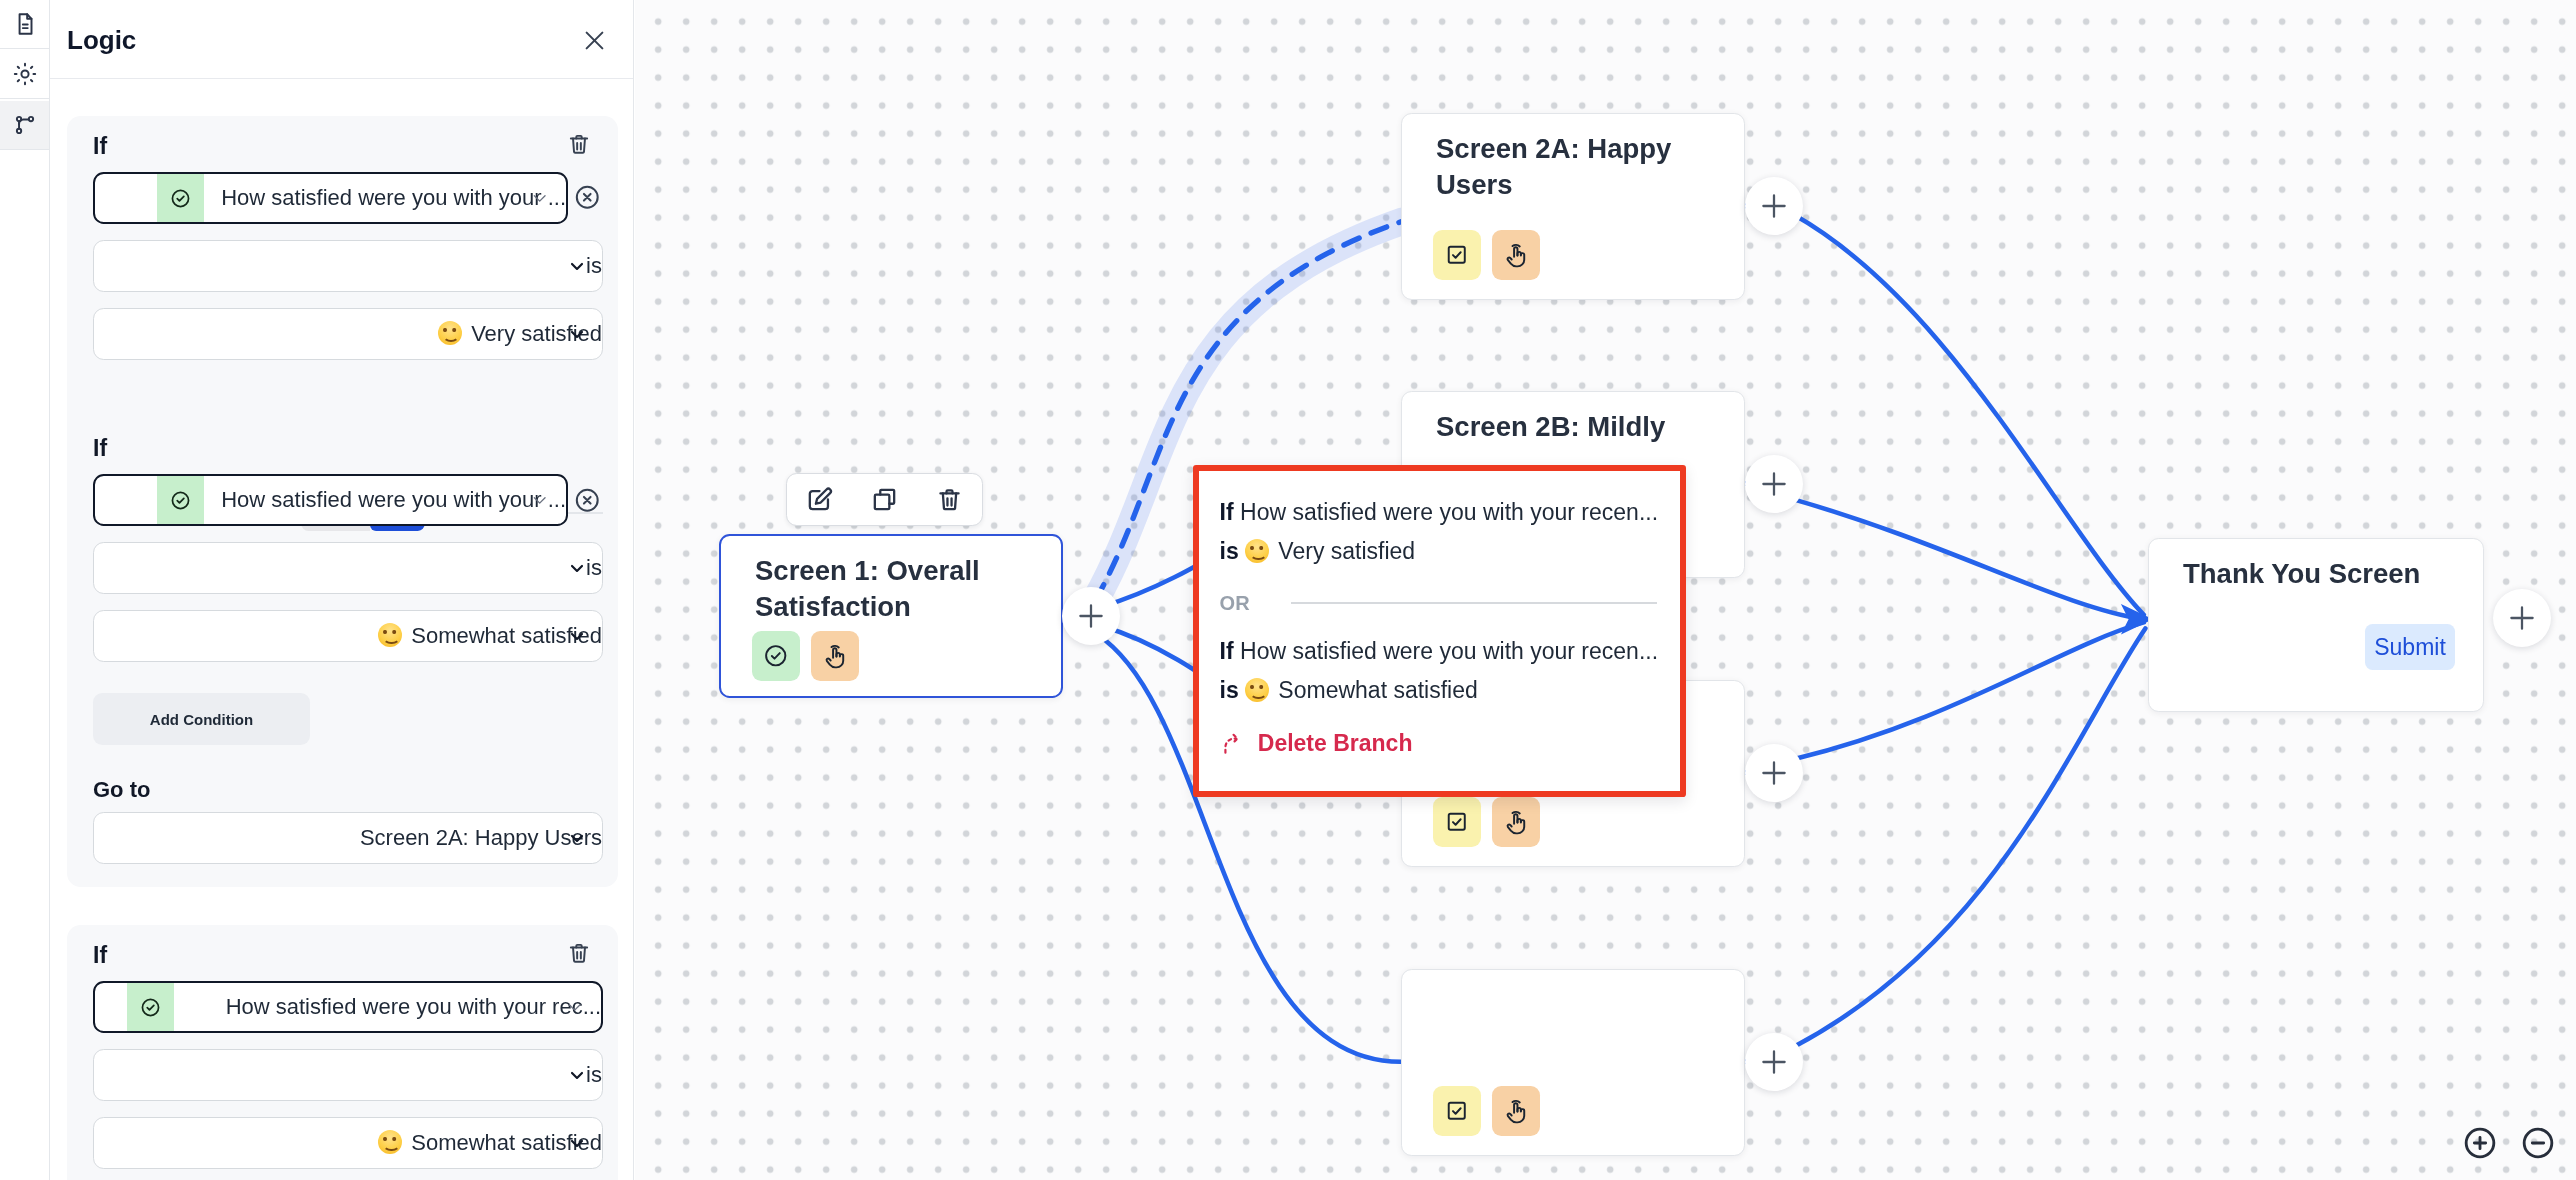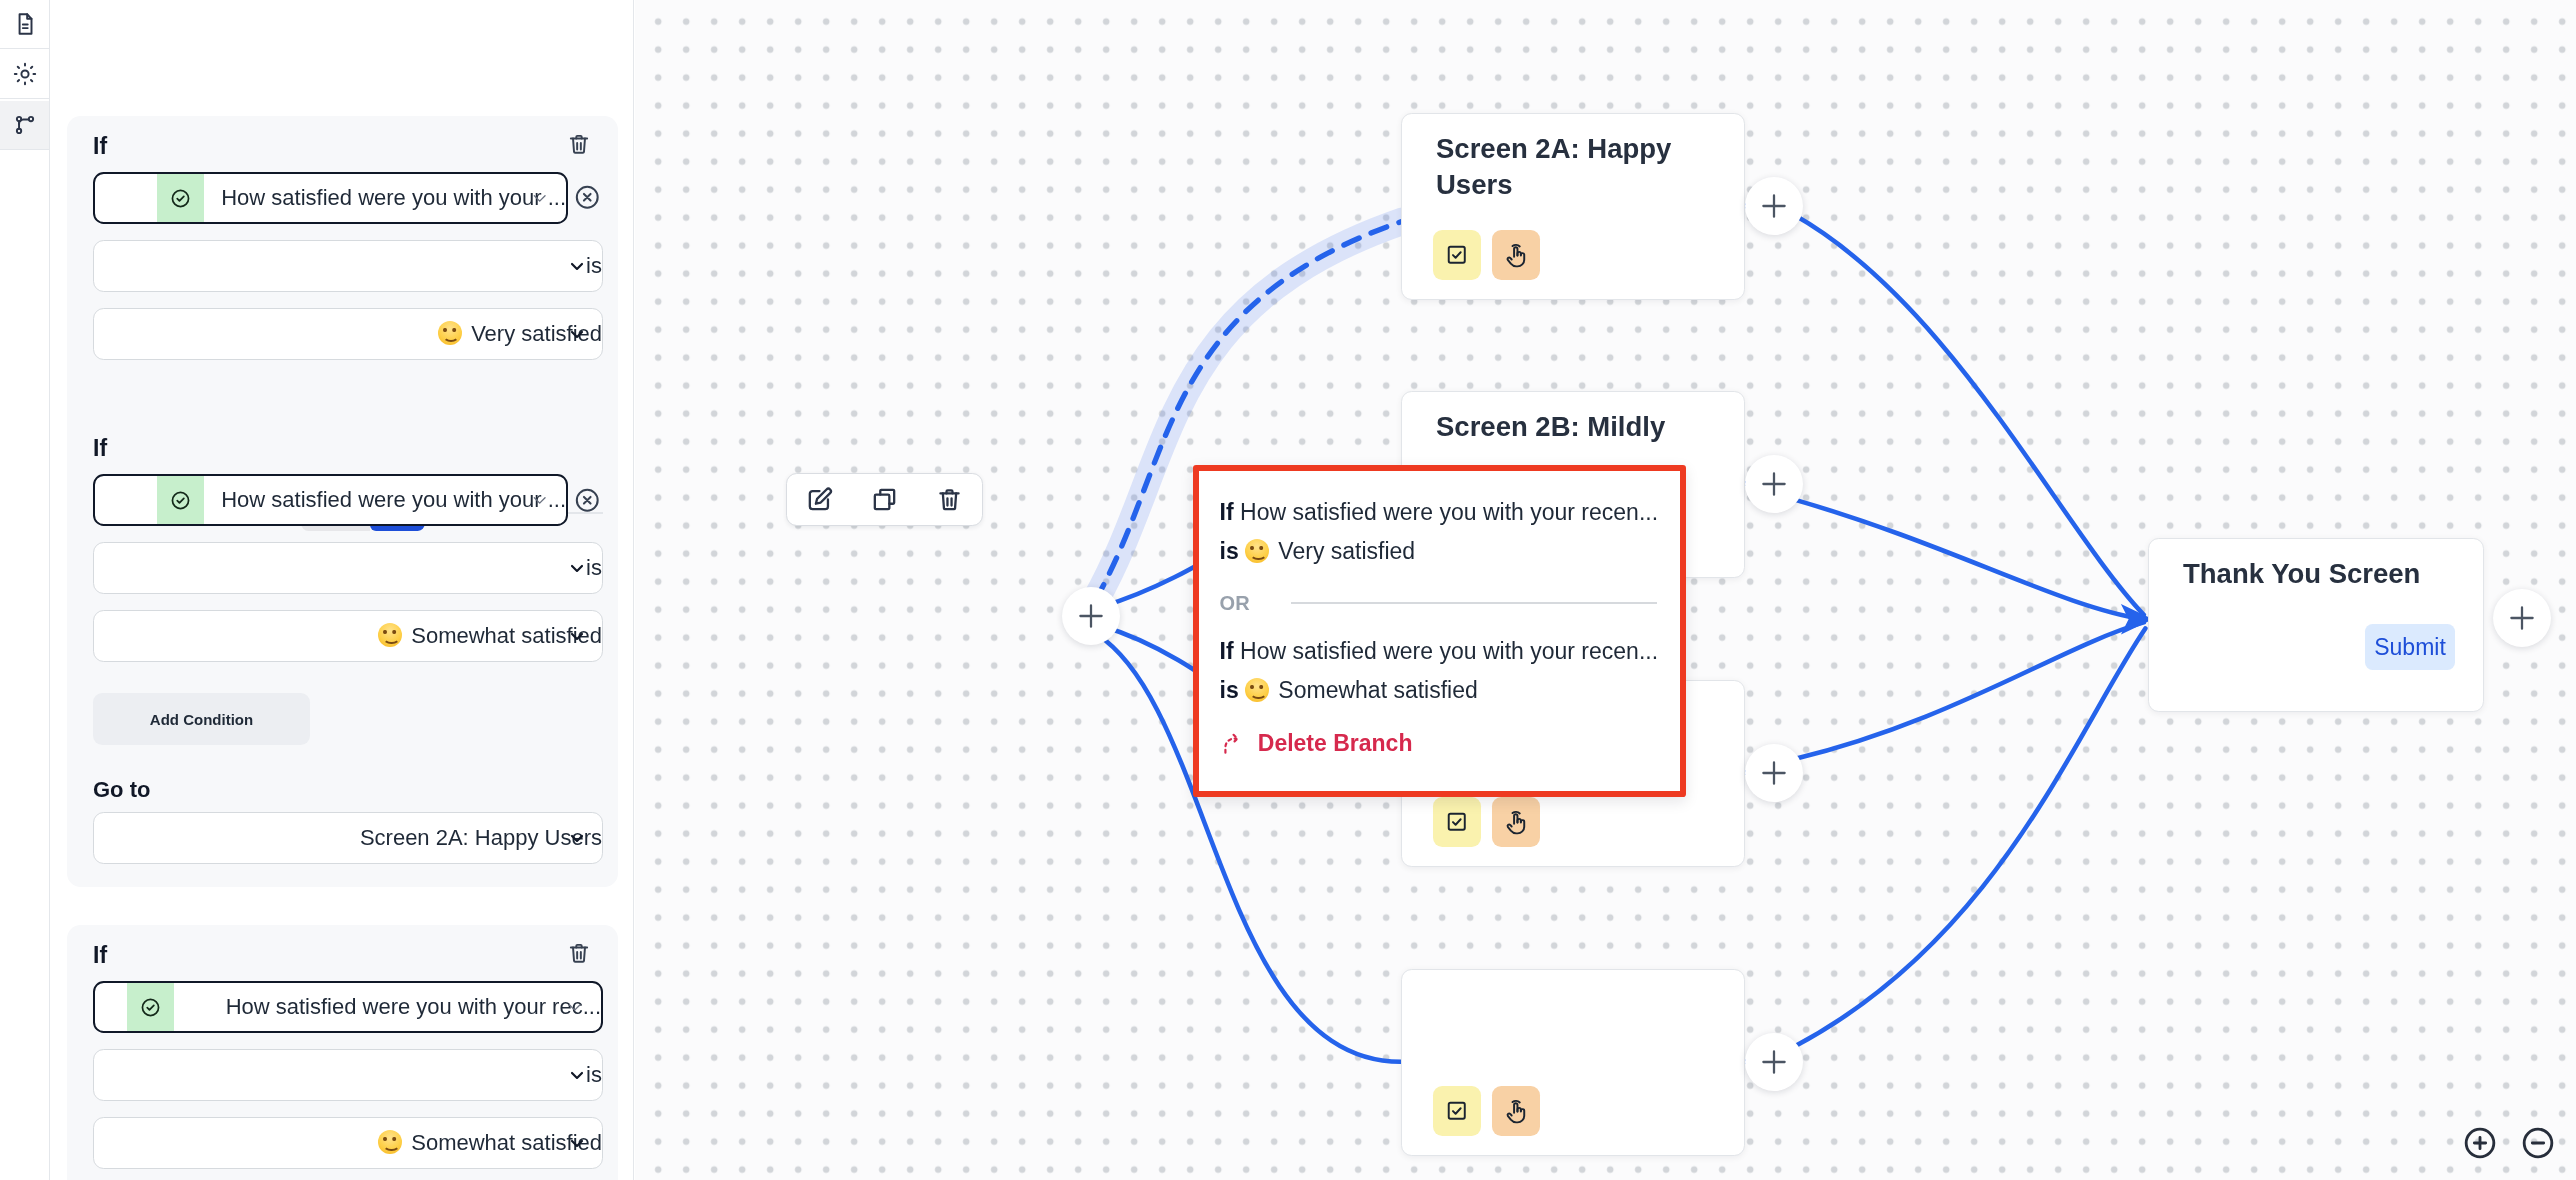--- a/index.html
+++ b/index.html
@@ -126,20 +126,37 @@
     <span class="tb">
       <svg width="29" height="29" viewBox="0 0 24 24" fill="none" stroke="currentColor" stroke-width="1.9" stroke-linecap="round" stroke-linejoin="round">
           <path d="M4.5 7h15"></path>
           <path d="M9.5 7V5.5A1 1 0 0 1 10.5 4.5h3a1 1 0 0 1 1 1V7"></path>
           <path d="M6.5 7l.9 12.2a1 1 0 0 0 1 .8h7.2a1 1 0 0 0 1-.8L17.5 7"></path>
           <path d="M10.3 11v6M13.7 11v6"></path>
         </svg>
     </span>
   </div>
 
+  <div class="node node--selected" style="left:719px; top:534px; width:344px; height:164px;">
+    <div class="node-title">Screen 1: Overall Satisfaction</div>
+    <div class="chip chip--green" style="left:30.5px; top:95px;">
+      <svg width="27.5" height="27.5" viewBox="0 0 24 24" fill="none" stroke="currentColor" stroke-width="1.7" stroke-linecap="round" stroke-linejoin="round">
+          <circle cx="12" cy="12" r="8.4"></circle>
+          <path d="M8.6 12.2l2.3 2.3 4.6-4.8"></path>
+        </svg>
+    </div>
+    <div class="chip chip--orange" style="left:90px; top:95px;">
+      <svg width="29" height="29" viewBox="0 0 24 24" fill="none" stroke="currentColor" stroke-width="1.6" stroke-linecap="round" stroke-linejoin="round">
+          <path d="M8.7 4.2a4.6 4.6 0 0 1 6 .3"></path>
+          <path d="M10 13V6.5a1.4 1.4 0 0 1 2.8 0V12"></path>
+          <path d="M12.8 12v-1.6a1.4 1.4 0 0 1 2.8 0V12"></path>
+          <path d="M15.6 11.3a1.4 1.4 0 0 1 2.8.3v3.9a5.5 5.5 0 0 1-5.5 5.5h-1.2c-2 0-3.3-.9-4.4-2.2l-2.5-3.2a1.3 1.3 0 0 1 2-1.6l1.2 1.3"></path>
+        </svg>
+    </div>
+  </div>
 
   <div class="plus-circle" style="left:1062px; top:587px;">
     <svg width="34" height="34" viewBox="0 0 24 24" fill="none" stroke="currentColor" stroke-width="1.6" stroke-linecap="round">
         <path d="M12 4.5v15M4.5 12h15"></path>
       </svg>
   </div>
 
   <div class="node" style="left:1401px; top:113px; width:344px; height:187px;">
     <div class="node-title">Screen 2A: Happy Users</div>
     <div class="chip chip--yellow" style="left:30.5px; top:116px;">
@@ -284,20 +301,28 @@
           <circle cx="6.5" cy="17.5" r="2"></circle>
           <circle cx="6.5" cy="6.5" r="2"></circle>
           <circle cx="17.5" cy="6.5" r="2"></circle>
           <path d="M6.5 15.5v-7"></path>
           <path d="M6.5 11a4 4 0 0 1 4-4h5"></path>
         </svg>
     </div>
   </div>
 
   <div class="panel">
+    <div class="panel-header">
+      <div class="panel-title">Logic</div>
+      <div class="panel-close">
+        <svg width="29" height="29" viewBox="0 0 24 24" fill="none" stroke="currentColor" stroke-width="1.7" stroke-linecap="round">
+            <path d="M5.5 5.5l13 13M18.5 5.5l-13 13"></path>
+          </svg>
+      </div>
+    </div>
 
     <div class="card" style="top:116px; height:771px;">
       <div class="if-label" style="left:26px; top:17px;">If</div>
       <div class="trash-btn" style="right:24.4px; top:15.3px;">
         <svg width="26" height="26" viewBox="0 0 24 24" fill="none" stroke="currentColor" stroke-width="1.8" stroke-linecap="round" stroke-linejoin="round">
             <path d="M4.5 7h15"></path>
             <path d="M9.5 7V5.5a1 1 0 0 1 1-1h3a1 1 0 0 1 1 1V7"></path>
             <path d="M6.5 7l.9 12.2a1 1 0 0 0 1 .8h7.2a1 1 0 0 0 1-.8L17.5 7"></path>
             <path d="M10.3 11v6M13.7 11v6"></path>
           </svg>

